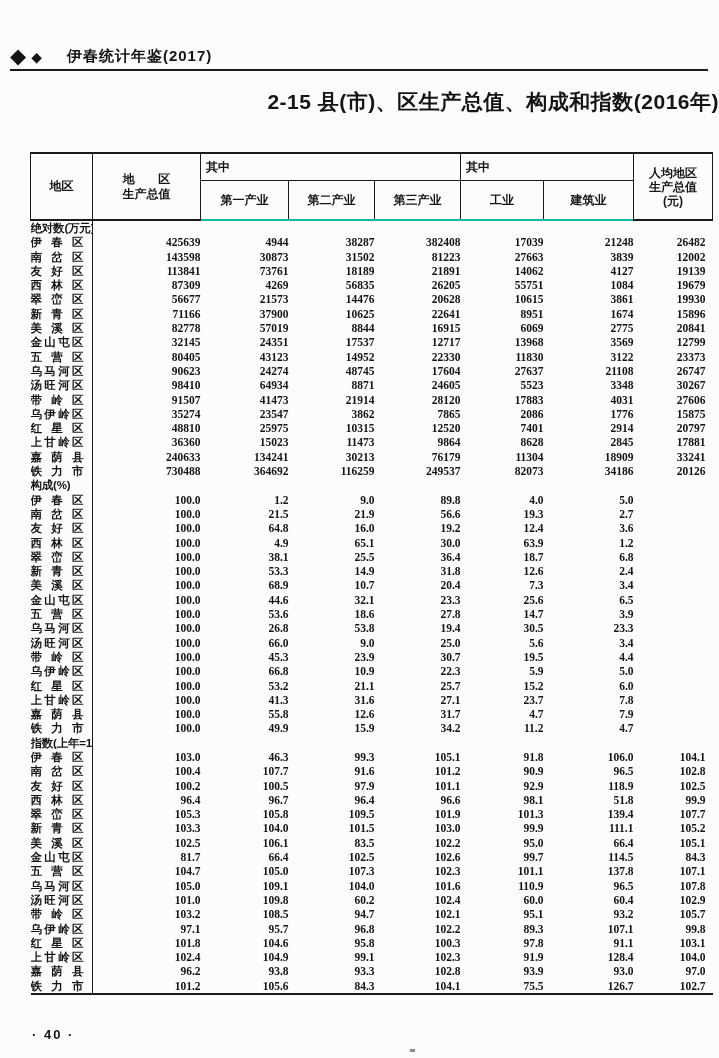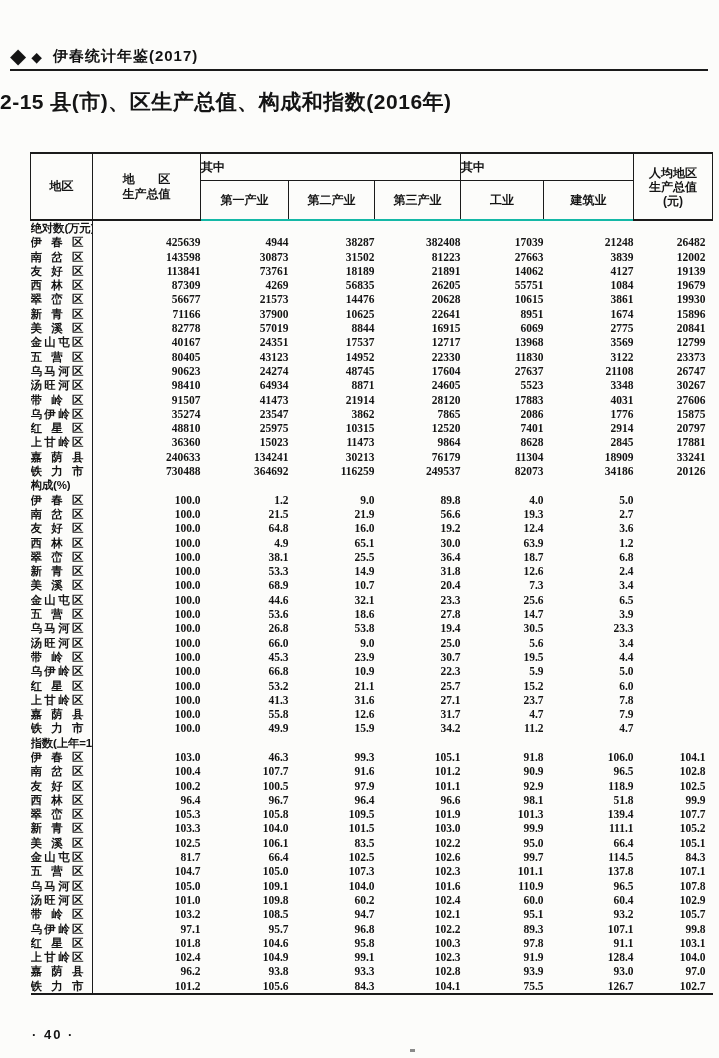--- a/index.html
+++ b/index.html
@@ -14,42 +14,42 @@
 
   
   .yearbook-band{
     position:absolute;left:10px;top:46px;width:698px;
     border-bottom:2.5px solid #1b1b1b;
     padding-bottom:3px;
     display:flex;align-items:flex-end;gap:5px;
   }
   .diamond-lg{font-size:21px;line-height:20px;}
   .diamond-sm{font-size:14px;line-height:18px;}
-  .yearbook-name{font-size:15px;font-weight:700;letter-spacing:1px;margin-left:6px;}
+  .yearbook-name{font-size:15px;font-weight:700;letter-spacing:1px;margin-left:20px;}
 
   
   .table-title{
     position:absolute;top:88px;left:0;width:719px;
-    text-align:left;font-size:21px;font-weight:800;letter-spacing:0.5px;
+    text-align:right;font-size:21px;font-weight:800;letter-spacing:0.5px;
   }
 
   
   .gdp-table{
     position:absolute;left:30px;top:152px;width:682px;
     border-collapse:collapse;table-layout:fixed;
     border-bottom:2px solid #1b1b1b;
   }
   .gdp-table th{
     border:1.2px solid #1b1b1b;
     font-size:12px;font-weight:700;padding:0;
   }
   .gdp-table thead tr.hrow1 th{height:26px;}
   .gdp-table thead tr.hrow2 th{height:38px;border-bottom:2px solid #14b8a6;}
   th.span2{border-bottom:2px solid #1b1b1b !important;}
-  th.among{text-align:left;vertical-align:middle;font-weight:700;}
+  th.among{text-align:left;vertical-align:middle;padding-left:5px;font-weight:700;}
   th.top2{border-top:2px solid #1b1b1b;}
   .gdp-l1{letter-spacing:10px;padding-left:10px;}
   .hdr-lines{line-height:15px;}
   .percap{font-size:11.5px;line-height:14px;}
 
   .gdp-table tbody td{
     padding:0;height:14.3px;line-height:14.3px;
     font-size:11.5px;font-weight:700;
     white-space:nowrap;overflow:hidden;
   }
@@ -192,21 +192,21 @@
           <td class="num">82778</td>
           <td class="num">57019</td>
           <td class="num">8844</td>
           <td class="num">16915</td>
           <td class="num">6069</td>
           <td class="num">2775</td>
           <td class="num">20841</td>
         </tr>
         <tr>
           <td class="region"><span class="rname">金山屯区</span></td>
-          <td class="num">40167</td>
+          <td class="num">32145</td>
           <td class="num">24351</td>
           <td class="num">17537</td>
           <td class="num">12717</td>
           <td class="num">13968</td>
           <td class="num">3569</td>
           <td class="num">12799</td>
         </tr>
         <tr>
           <td class="region"><span class="rname">五营区</span></td>
           <td class="num">80405</td>

